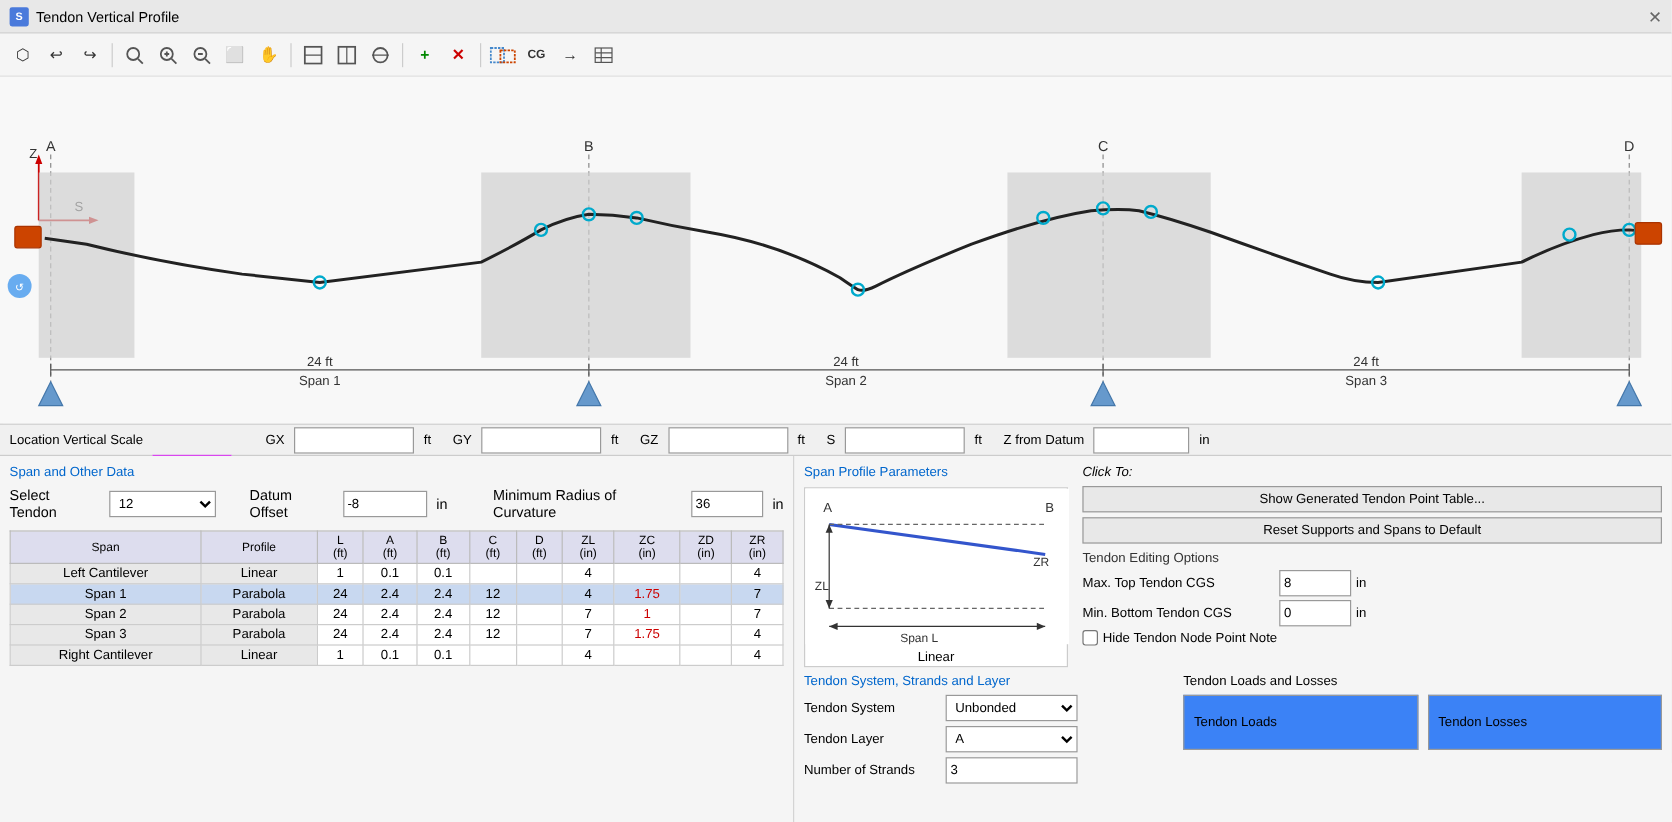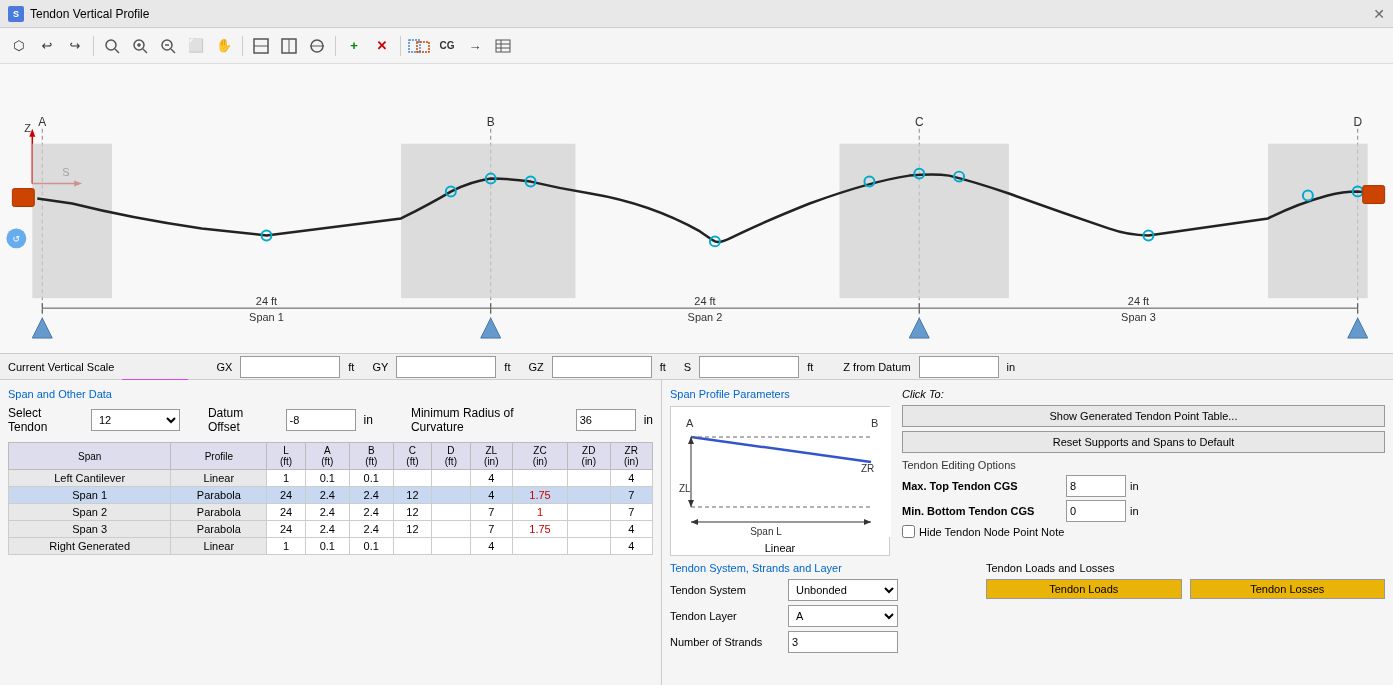--- a/index.html
+++ b/index.html
@@ -76,31 +76,31 @@
     .action-btn {
       display: block; width: 100%; margin-bottom: 4px; padding: 4px 8px;
       border: 1px solid #999; background: #e8e8e8; cursor: pointer; font-size: 11px;
       text-align: center;
     }
     .tendon-editing-title { font-size: 11px; color: #333; margin-bottom: 4px; }
     .checkbox-row { display: flex; align-items: center; gap: 4px; margin-bottom: 4px; font-size: 11px; }
     .param-row { display: flex; align-items: center; gap: 4px; margin-bottom: 3px; font-size: 11px; }
     .param-row input { border: 1px solid #999; padding: 1px 3px; font-size: 11px; width: 60px; background: white; }
     .param-row .unit { font-size: 11px; }
-    .param-label { width: 160px; font-size: 11px; font-weight: bold; }
+    .param-label { width: 160px; font-size: 11px; }
     .tendon-system-title { font-size: 11px; color: #0066cc; margin-bottom: 5px; }
     .ts-row { display: flex; align-items: center; gap: 8px; margin-bottom: 4px; font-size: 11px; }
     .ts-label { width: 110px; }
     .ts-select { border: 1px solid #999; padding: 1px 3px; font-size: 11px; background: white; height: 22px; width: 110px; }
     .ts-input { border: 1px solid #999; padding: 1px 3px; font-size: 11px; background: white; height: 22px; width: 110px; }
     .loads-losses-title { font-size: 11px; margin-bottom: 5px; }
     .btn-row { display: flex; gap: 8px; margin-bottom: 6px; }
     .std-btn {
-      flex: 1; padding: 3px 8px; border: 1px solid #999; background: #eab308;
-      cursor: pointer; font-size: 11px; text-align: center;
+      flex: 1; padding: 16px 8px; border: 1px solid #999; background: #3b82f6;
+      cursor: pointer; font-size: 11px; text-align: left;
     }
     
     .ok-cancel-row { display: flex; gap: 8px; justify-content: center; margin-top: 4px; }
     .ok-btn { width: 80px; padding: 4px 8px; border: 1px solid #999; background: #e8e8e8; cursor: pointer; font-size: 11px; }
     
     
     svg.main-canvas { width: 100%; height: 100%; }
   </style>
 </head>
 <body>
@@ -274,40 +274,40 @@
     <line x1="1360" y1="240" x2="1360" y2="250" stroke="#555" stroke-width="1"></line>
     <text x="1140" y="242" font-size="11" text-anchor="middle" fill="#333">24 ft</text>
     <text x="1140" y="258" font-size="11" text-anchor="middle" fill="#333">Span 3</text>
 
     <circle cx="14" cy="175" r="10" fill="#4499ee" opacity="0.8"></circle>
     <text x="14" y="179" font-size="9" text-anchor="middle" fill="white">↺</text>
   </svg>
 </div>
 
 <div class="scale-bar">
-  <span>Current Vertical Scale</span>
+  <span>Location Vertical Scale</span>
   <input class="scale-input" type="text" value="5.2573" style="">
 
   <span style="margin-left:20px;">GX</span>
   <input class="form-input" type="text" style="width: 100px;">
   <span>ft</span>
 
   <span style="margin-left:10px;">GY</span>
   <input class="form-input" type="text" style="width: 100px;">
   <span>ft</span>
 
   <span style="margin-left:10px;">GZ</span>
   <input class="form-input" type="text" style="width: 100px;">
   <span>ft</span>
 
   <span style="margin-left:10px;">S</span>
   <input class="form-input" type="text" style="width: 100px;">
   <span>ft</span>
 
-  <span style="margin-left:22px;">Z from Datum</span>
+  <span style="margin-left:10px;">Z from Datum</span>
   <input class="form-input" type="text" style="width: 80px;">
   <span>in</span>
 </div>
 
 <div class="main-content">
 
   <div class="left-panel">
     <div class="panel-title">Span and Other Data</div>
 
     <div class="form-row">
@@ -389,21 +389,21 @@
             <td>2.4</td>
             <td>2.4</td>
             <td>12</td>
             <td></td>
             <td>7</td>
             <td class="pink">1.75</td>
             <td></td>
             <td>4</td>
           </tr>
           <tr>
-            <td class="row-label">Right Generated</td>
+            <td class="row-label">Right Cantilever</td>
             <td class="row-label">Linear</td>
             <td>1</td>
             <td>0.1</td>
             <td>0.1</td>
             <td></td>
             <td></td>
             <td>4</td>
             <td></td>
             <td></td>
             <td>4</td>

